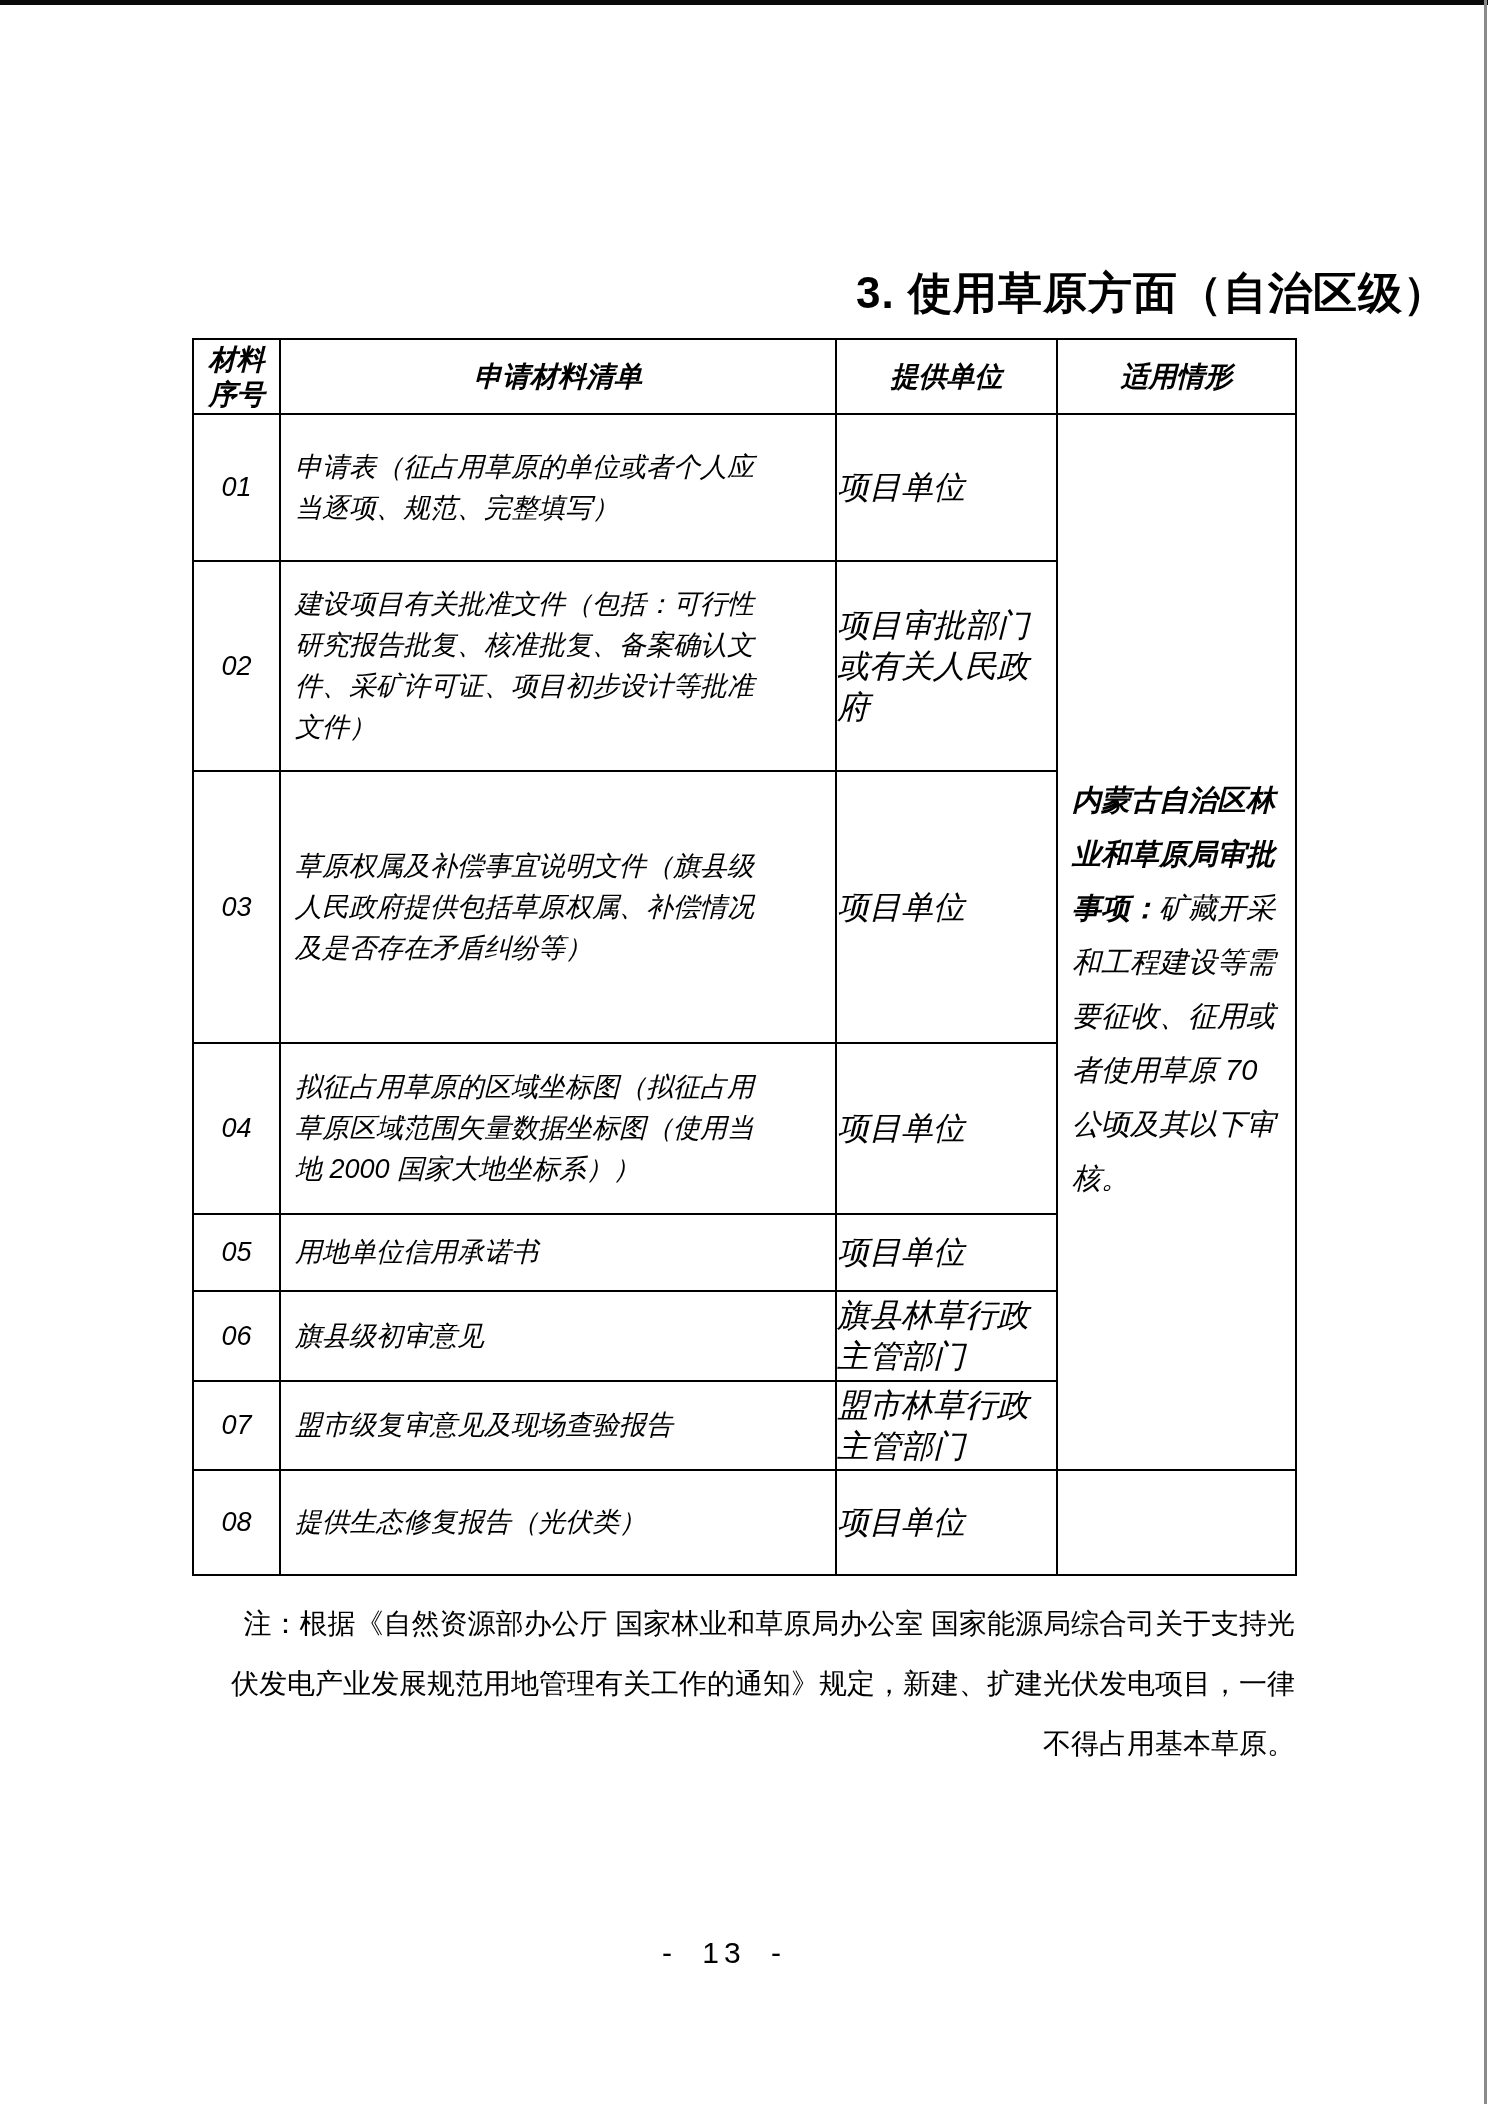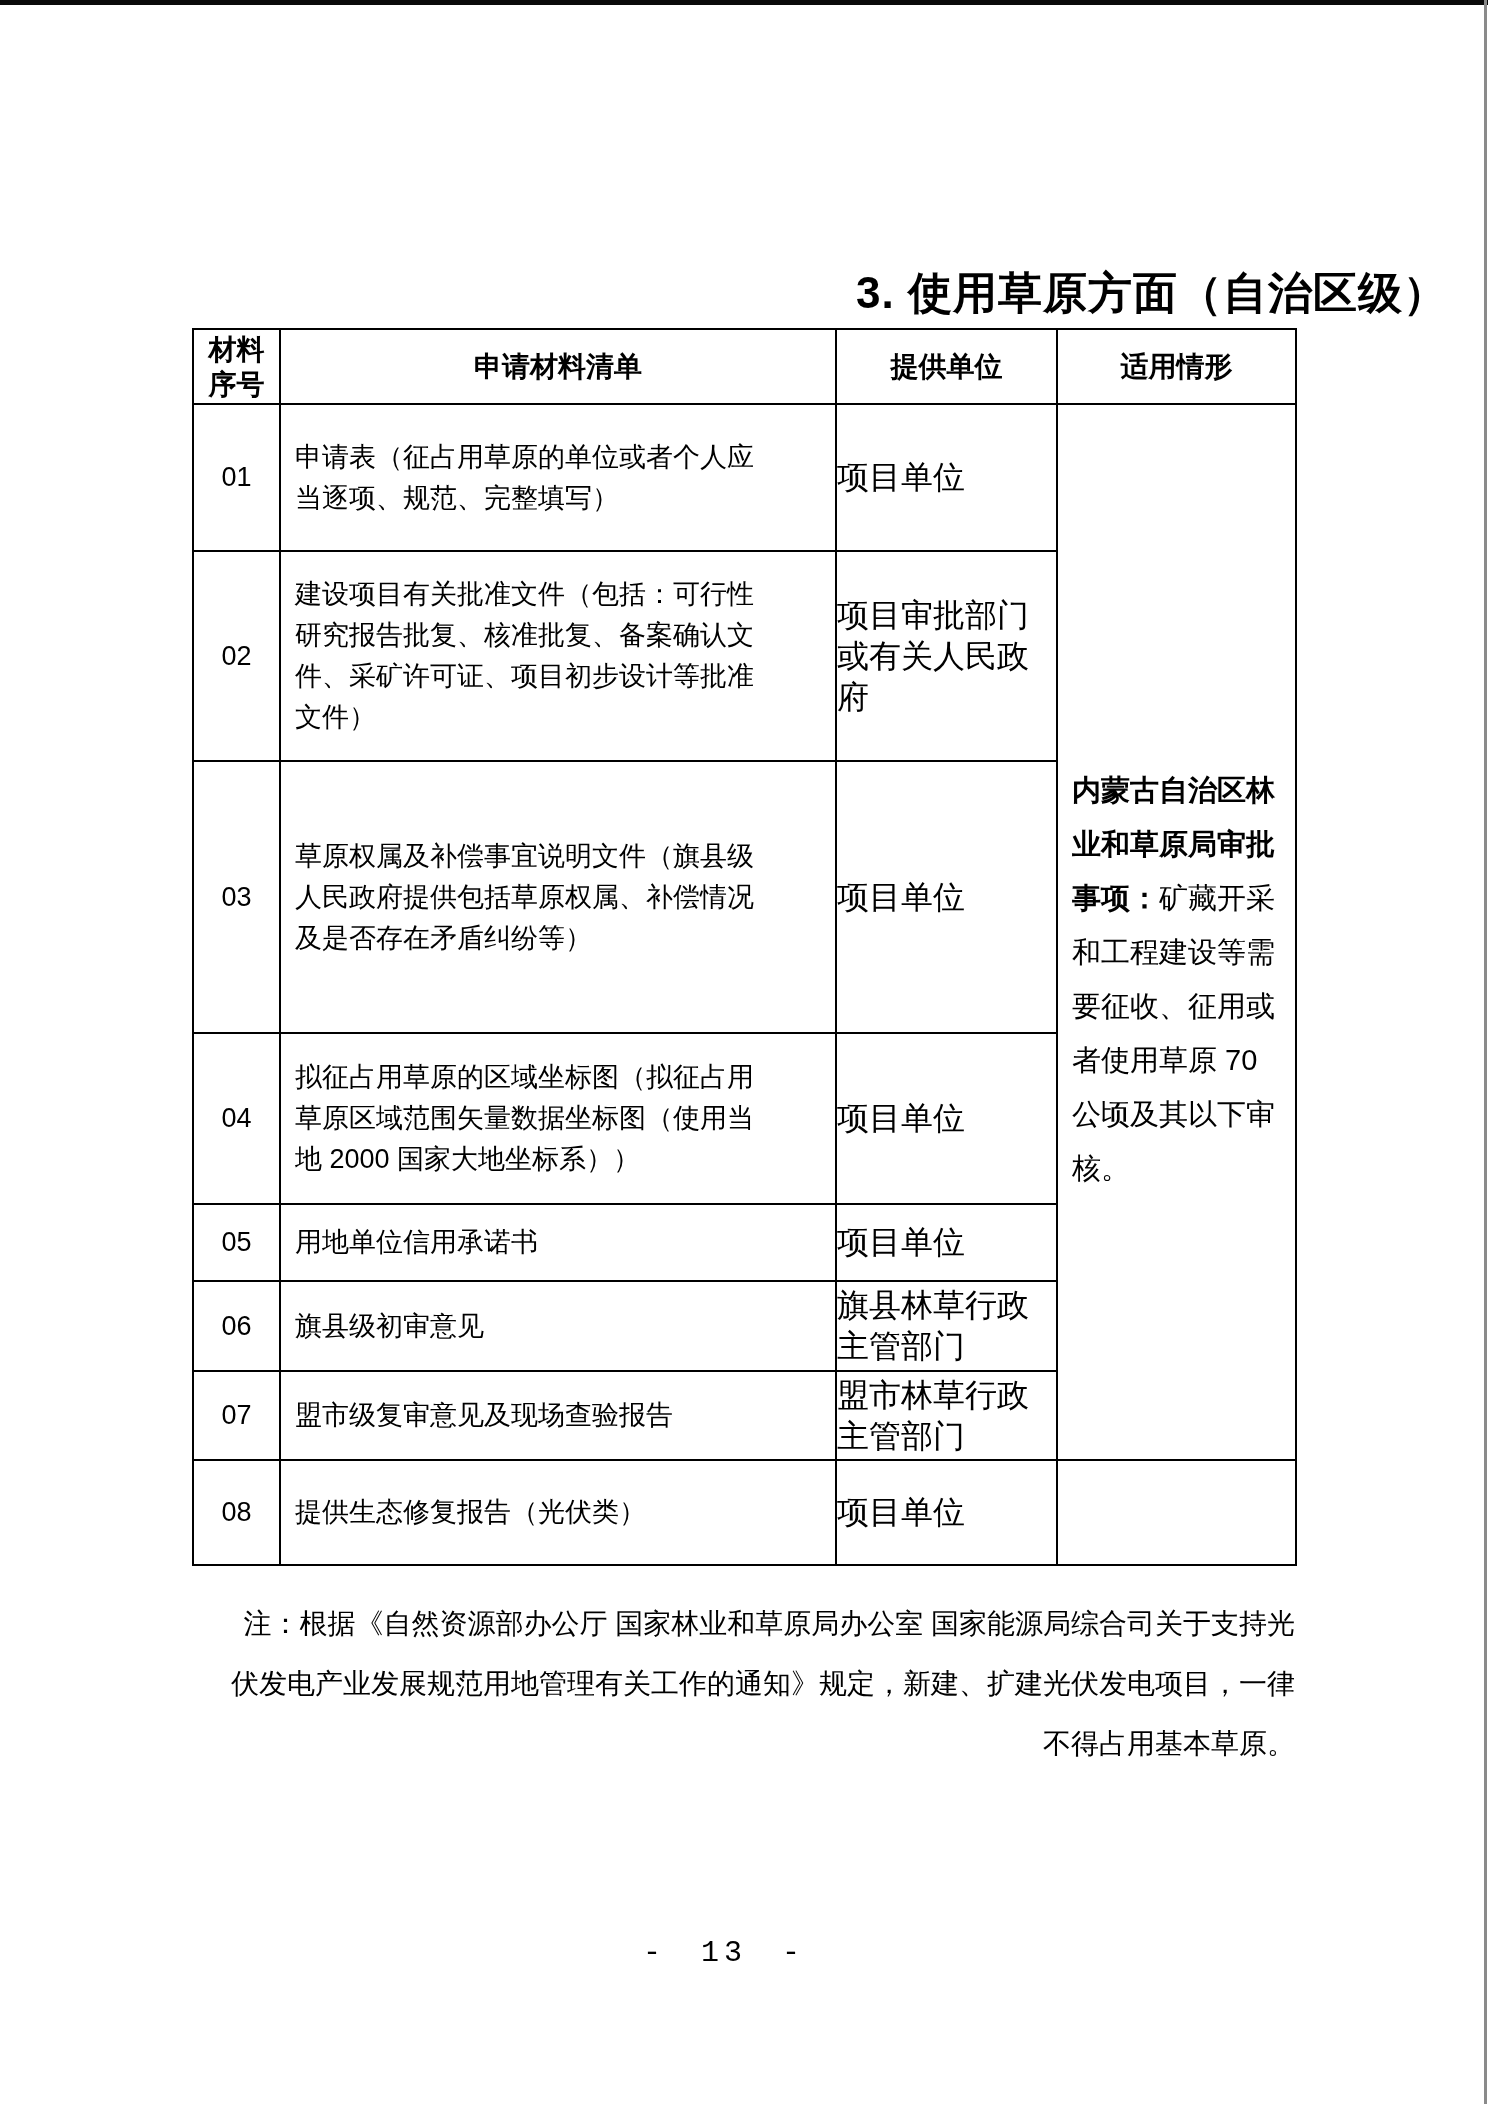--- a/index.html
+++ b/index.html
@@ -33,24 +33,25 @@
     left: 0; top: 264px;
     width: 1448px;
     text-align: right;
     font-size: 44px;
     font-weight: 600;
     letter-spacing: 1px;
     white-space: nowrap;
   }
   table.mat-table {
     position: absolute;
-    left: 192px; top: 328px;
+    left: 192px; top: 338px;
     width: 1103px;
     border-collapse: collapse;
     table-layout: fixed;
+    font-style: italic;
   }
   .mat-table th, .mat-table td {
     border: 2px solid #000000;
     padding: 0;
     vertical-align: middle;
     color: #000000;
   }
   .mat-table th {
     font-size: 28px;
     font-weight: 700;
@@ -95,21 +96,20 @@
     text-align: right;
   }
   .page-number {
     position: absolute;
     left: 0; top: 1936px;
     width: 1448px;
     text-align: center;
     font-size: 30px;
     letter-spacing: 5px;
     word-spacing: 12px;
-    font-family: Liberation Mono, monospace;
   }
 </style>
 </head>
 <body>
 
 <div class="page">
   <div class="top-bar"></div>
   <div class="page-edge-line"></div>
 
   <div class="doc-title">3. 使用草原方面（自治区级）</div>

